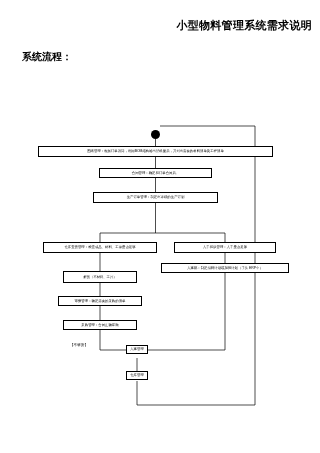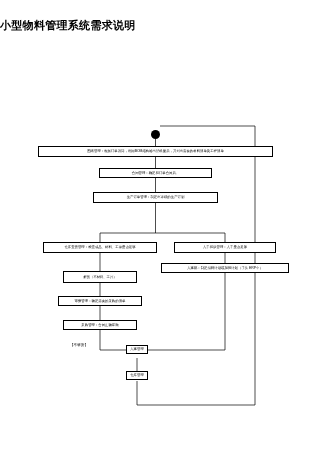--- a/index.html
+++ b/index.html
@@ -18,21 +18,21 @@
   .page {
     position: relative;
     width: 320px;
     height: 453px;
   }
   .doc-title {
     position: absolute;
     top: 18px;
     left: 0;
     width: 312px;
-    text-align: left;
+    text-align: right;
     font-size: 11px;
     font-weight: bold;
     letter-spacing: 0.3px;
   }
   .section-heading {
     position: absolute;
     top: 50px;
     left: 22px;
     font-size: 10px;
     font-weight: bold;
@@ -81,20 +81,21 @@
     height: 453px;
     overflow: visible;
   }
 </style>
 </head>
 <body>
 
 <div class="page">
 
   <div class="doc-title">小型物料管理系统需求说明</div>
+  <div class="section-heading">系统流程：</div>
 
   <div class="flow">
 
     <svg class="lines" viewBox="0 0 320 453">
 
       <line x1="155.5" y1="139" x2="155.5" y2="146" stroke="#000" stroke-width="0.7"></line>
 
       <line x1="155.5" y1="157" x2="155.5" y2="168" stroke="#000" stroke-width="0.7"></line>
 
       <line x1="155.5" y1="178" x2="155.5" y2="192" stroke="#000" stroke-width="0.7"></line>

